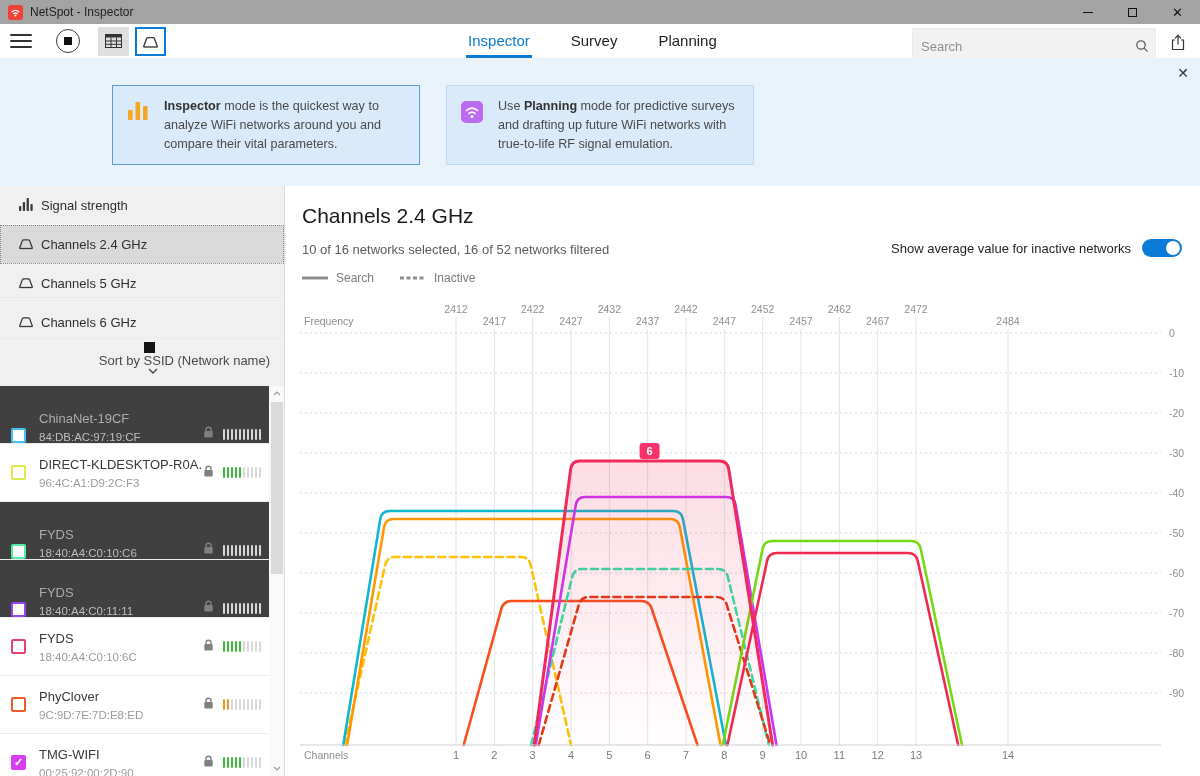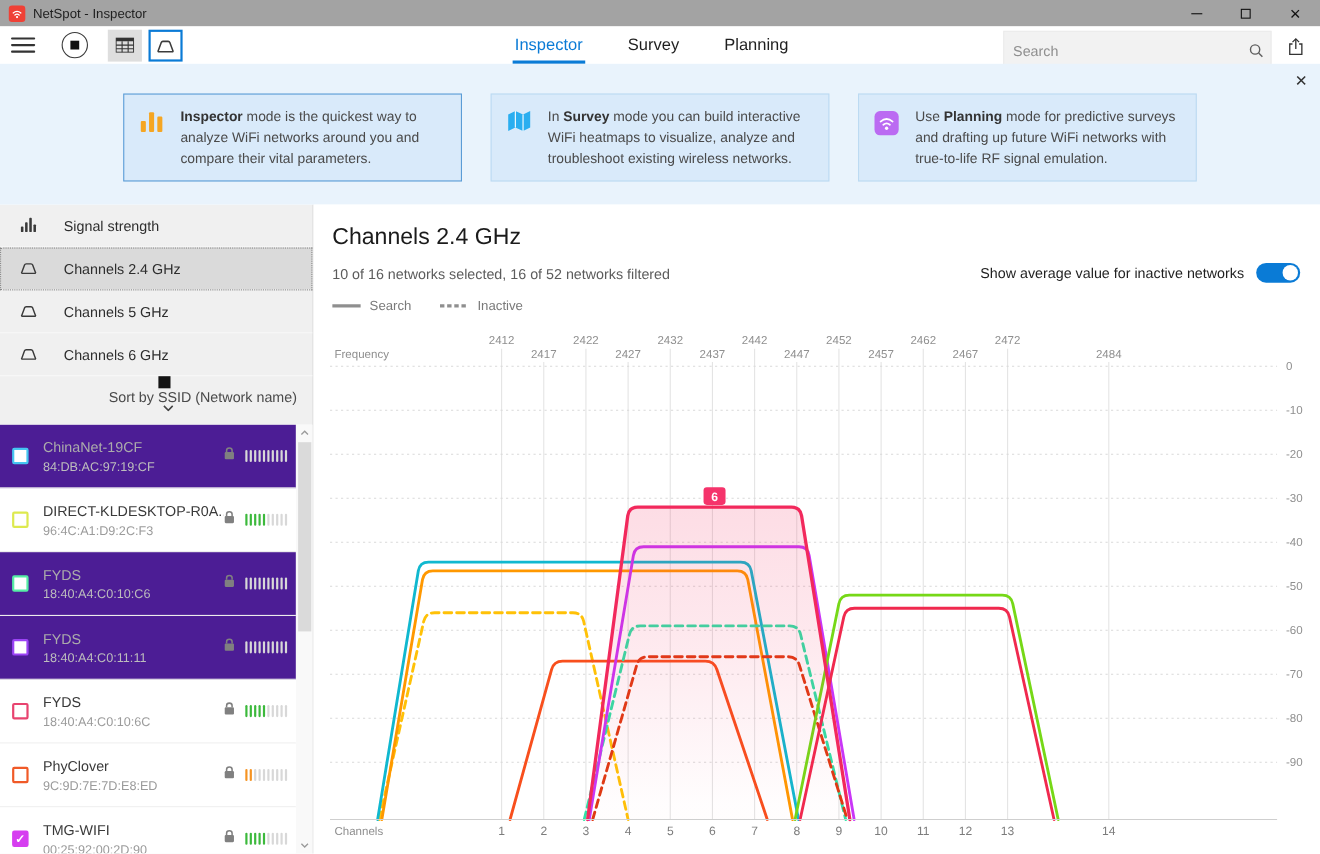--- a/index.html
+++ b/index.html
@@ -40,32 +40,32 @@
   .banner{width:308px;height:80px;background:#d9eafa;border:1px solid #bcdaf2;padding:11px 12px 11px 13px;display:flex;gap:12px;}
   .banner.highlighted{border:1px solid #5b9cd6;}
   .banner .bicon{width:26px;flex:0 0 26px;padding-top:3px;}
   .banner p{font-size:12.6px;line-height:19px;color:#4a4a4a;}
   .banner b{color:#333;}
   .banners-close{position:absolute;top:5px;right:7px;width:20px;height:20px;display:flex;align-items:center;justify-content:center;font-size:14px;color:#333;}
 
   
   .bodyrow{flex:1;display:flex;min-height:0;}
   .sidebar{width:285px;flex:0 0 285px;background:#f0f0f0;border-right:1px solid #dcdcdc;display:flex;flex-direction:column;min-height:0;}
-  .nav-item{height:39px;display:flex;align-items:center;gap:24px;padding-left:18px;font-size:13px;color:#2e2e2e;border-bottom:1px solid #f8f8f8;}
+  .nav-item{height:39px;display:flex;align-items:center;gap:7px;padding-left:18px;font-size:13px;color:#2e2e2e;border-bottom:1px solid #f8f8f8;}
   .nav-item.selected{background:#dadada;outline:1px dotted #8a8a8a;outline-offset:-1px;}
   .nav-item .nicon{width:16px;height:16px;flex:0 0 16px;}
   .sort-row{height:44px;display:flex;align-items:center;padding:0 14px 0 28px;font-size:13px;color:#4a4a4a;flex-direction:column;}
   .sort-square{width:11px;height:11px;background:#141414;}
   .sort-label{margin-left:auto;}
   .sort-chev{margin-left:8px;display:flex;align-items:center;}
 
   .net-list{flex:1;position:relative;background:#fff;overflow:hidden;}
   .net-rows{position:absolute;left:0;top:0;right:15px;}
   .net-row{height:58px;border-bottom:1px solid #ececec;display:flex;align-items:center;padding:0 8px 0 11px;background:#fff;}
-  .net-row.inactive{background:#4c1d95;}
+  .net-row.inactive{background:#404040;align-items:flex-end;}
   .net-check{width:15px;height:15px;border:2px solid #999;border-radius:2px;background:#fff;flex:0 0 15px;display:flex;align-items:center;justify-content:center;color:#fff;font-size:11px;font-weight:bold;}
   .net-text{margin-left:13px;flex:1;min-width:0;}
   .net-name{font-size:13px;color:#3a3a3a;white-space:nowrap;overflow:hidden;}
   .net-mac{font-size:11.5px;color:#9b9b9b;margin-top:5px;white-space:nowrap;}
   .inactive .net-name{color:#ababab;}
   .inactive .net-mac{color:#bdbdbd;}
   .net-right{display:flex;align-items:center;gap:9px;flex:0 0 auto;}
   .bars{display:flex;gap:1.5px;align-items:flex-end;}
   .bars i{width:2.5px;height:11px;background:#d8d8d8;border-radius:1px;}
 
@@ -169,28 +169,20 @@
   <div class="banners" id="banner-strip">
     <div class="banner highlighted">
         <div class="bicon"><svg width="24" height="22" viewBox="0 0 24 22">
             <g fill="#f5a623">
               <rect x="2" y="10" width="4.6" height="10" rx="1"></rect>
               <rect x="9.5" y="2" width="4.6" height="18" rx="1"></rect>
               <rect x="17" y="6" width="4.6" height="14" rx="1"></rect>
             </g>
           </svg></div>
         <p><span></span><b>Inspector</b><span> mode is the quickest way to analyze WiFi networks around you and compare their vital parameters.</span></p>
-      </div>
-      <div class="banner">
-        <div class="bicon"><svg width="24" height="20" viewBox="0 0 24 20">
-            <path d="M2 4 L8.5 1 L15.5 4 L22 1 V16 L15.5 19 L8.5 16 L2 19 Z" fill="#2aaef0"></path>
-            <line x1="8.5" y1="1" x2="8.5" y2="16" stroke="#fff" stroke-width="1"></line>
-            <line x1="15.5" y1="4" x2="15.5" y2="19" stroke="#fff" stroke-width="1"></line>
-          </svg></div>
-        <p><span>In </span><b>Survey</b><span> mode you can build interactive WiFi heatmaps to visualize, analyze and troubleshoot existing wireless networks.</span></p>
       </div>
       <div class="banner">
         <div class="bicon"><svg width="24" height="24" viewBox="0 0 24 24">
             <rect x="1" y="1" width="22" height="22" rx="5" fill="#bb6bf2"></rect>
             <g stroke="#fff" stroke-width="1.6" fill="none" stroke-linecap="round">
               <path d="M6.5 10.5 Q12 5.8 17.5 10.5"></path>
               <path d="M9 13.4 Q12 11 15 13.4"></path>
             </g>
             <circle cx="12" cy="16.6" r="1.5" fill="#fff"></circle>
           </svg></div>

